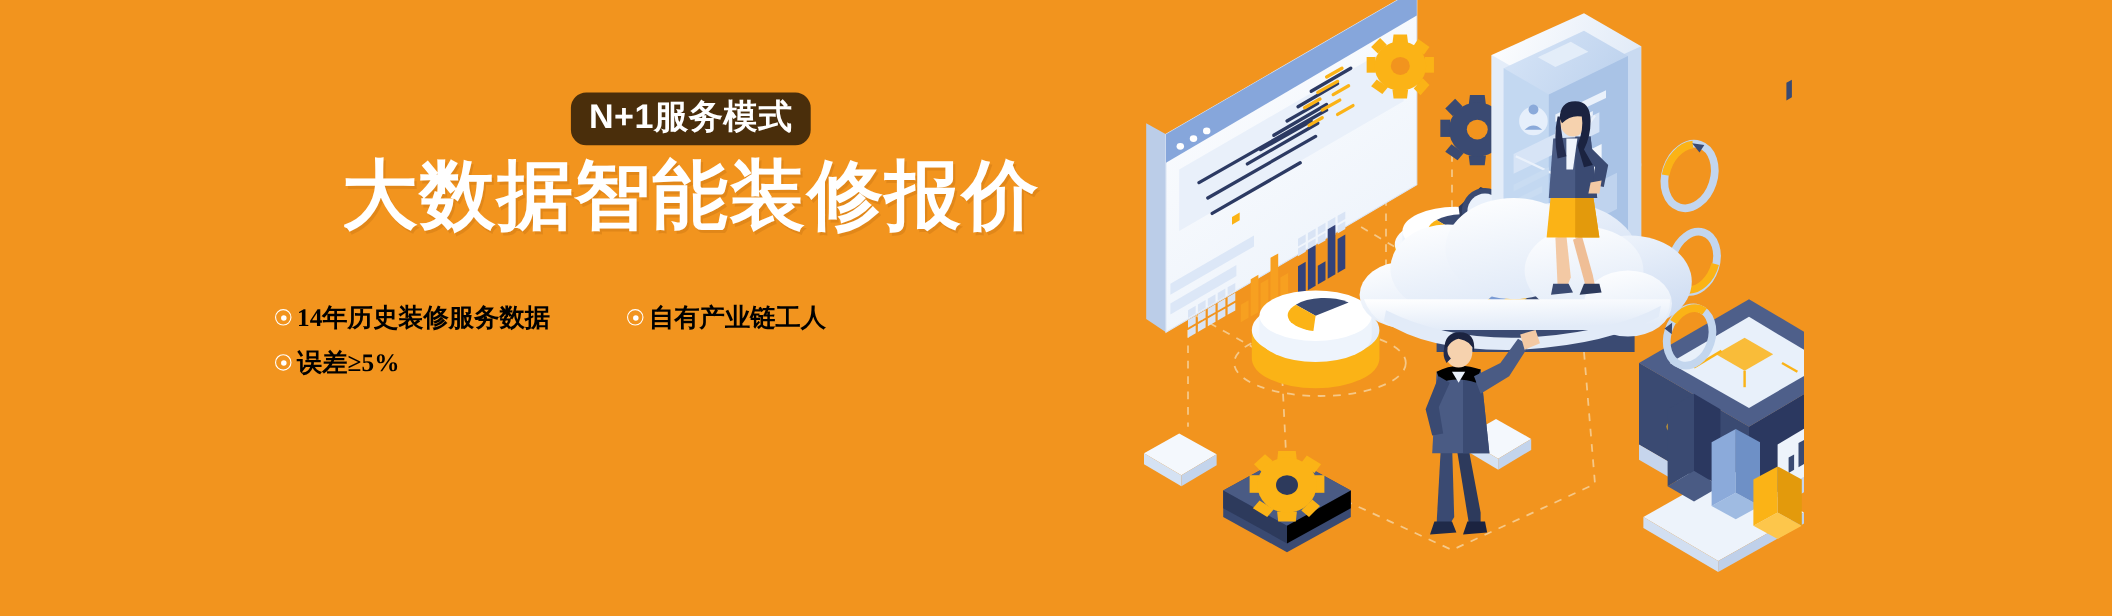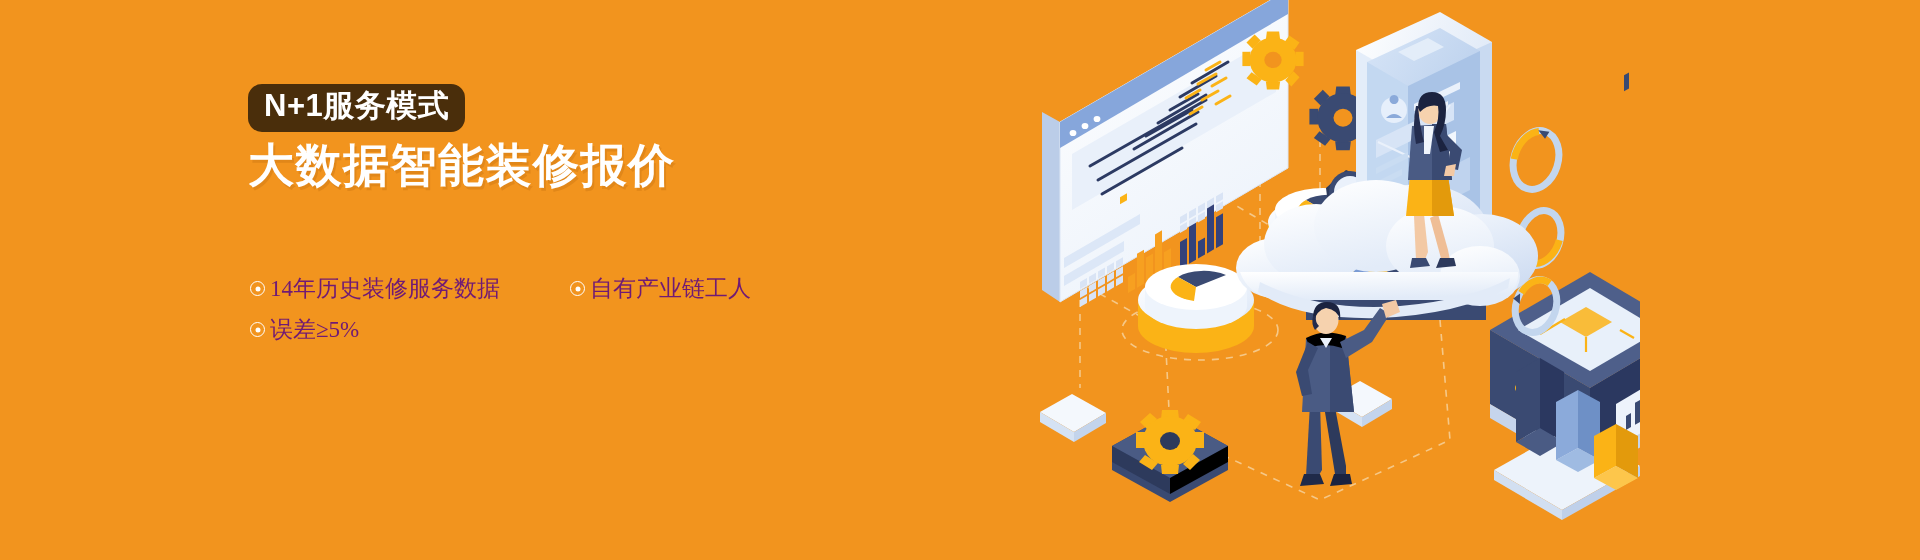--- a/index.html
+++ b/index.html
@@ -6,20 +6,21 @@
   html,body { width:1920px; height:560px; overflow:hidden; }
   body {
     font-family:"Liberation Serif", serif;
     background:#F2941E;
     position:relative;
   }
   #banner {
     position:absolute; inset:0;
     background:#F2941E;
     overflow:hidden;
+    text-align:center;
   }
 
   
   .text-col {
     position:absolute;
     left:248px; top:84px;
     width:760px;
   }
   .badge {
     display:inline-block;
@@ -32,42 +33,43 @@
     font-size:31px;
     line-height:1.16;
     letter-spacing:0.5px;
     white-space:nowrap;
   }
   .headline {
     margin-top:9px;
     color:#FFFFFF;
     font-family:"Liberation Sans", sans-serif;
     font-weight:700;
-    font-size:46px;
+    font-size:69px;
     line-height:1.06;
     letter-spacing:1.5px;
     white-space:nowrap;
     text-shadow:2px 3px 0 rgba(150,80,5,0.18);
   }
   .bullets {
     position:absolute;
     left:250px; top:268px;
     width:700px;
     display:grid;
     grid-template-columns:320px 340px;
     grid-auto-rows:41px;
     column-gap:0px;
   }
   .bullet {
     display:flex; align-items:center;
-    color:#701a75;
+    color:#000000;
     font-family:"Liberation Serif", serif;
     font-size:23px;
     line-height:1;
     white-space:nowrap;
+    font-weight:bold;
   }
   .bullet .dot {
     display:inline-block;
     width:15px; height:15px;
     border:1.6px solid #FFFFFF;
     border-radius:50%;
     position:relative;
     margin-right:5px;
     flex:0 0 auto;
   }

